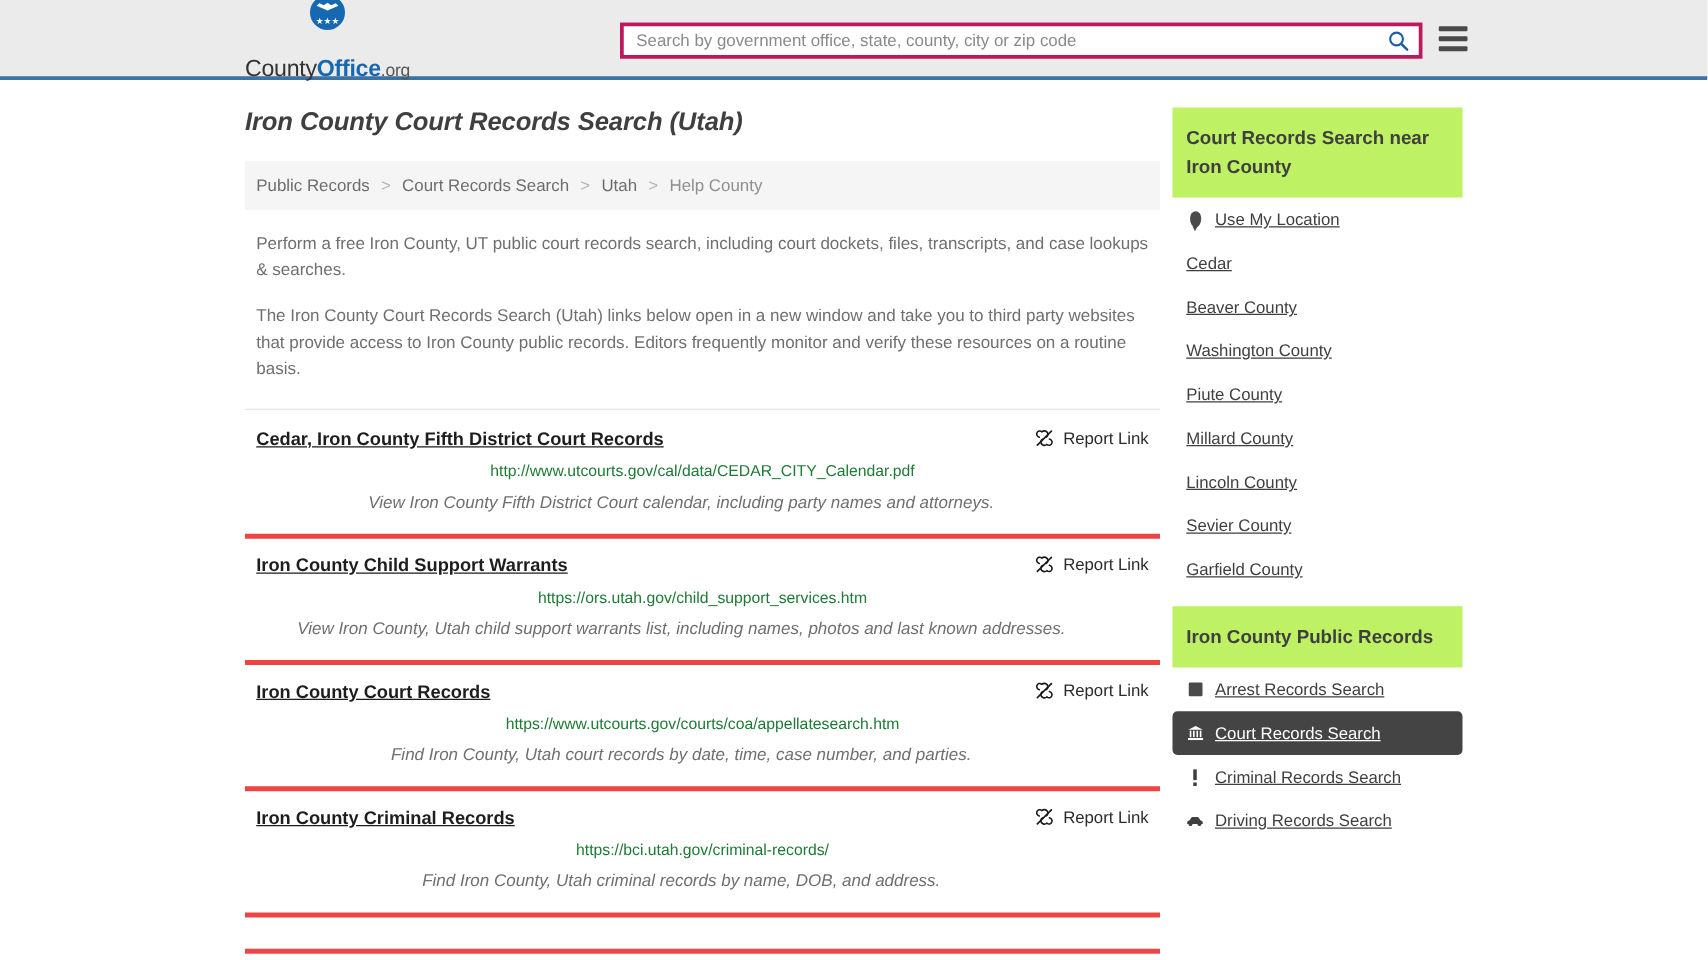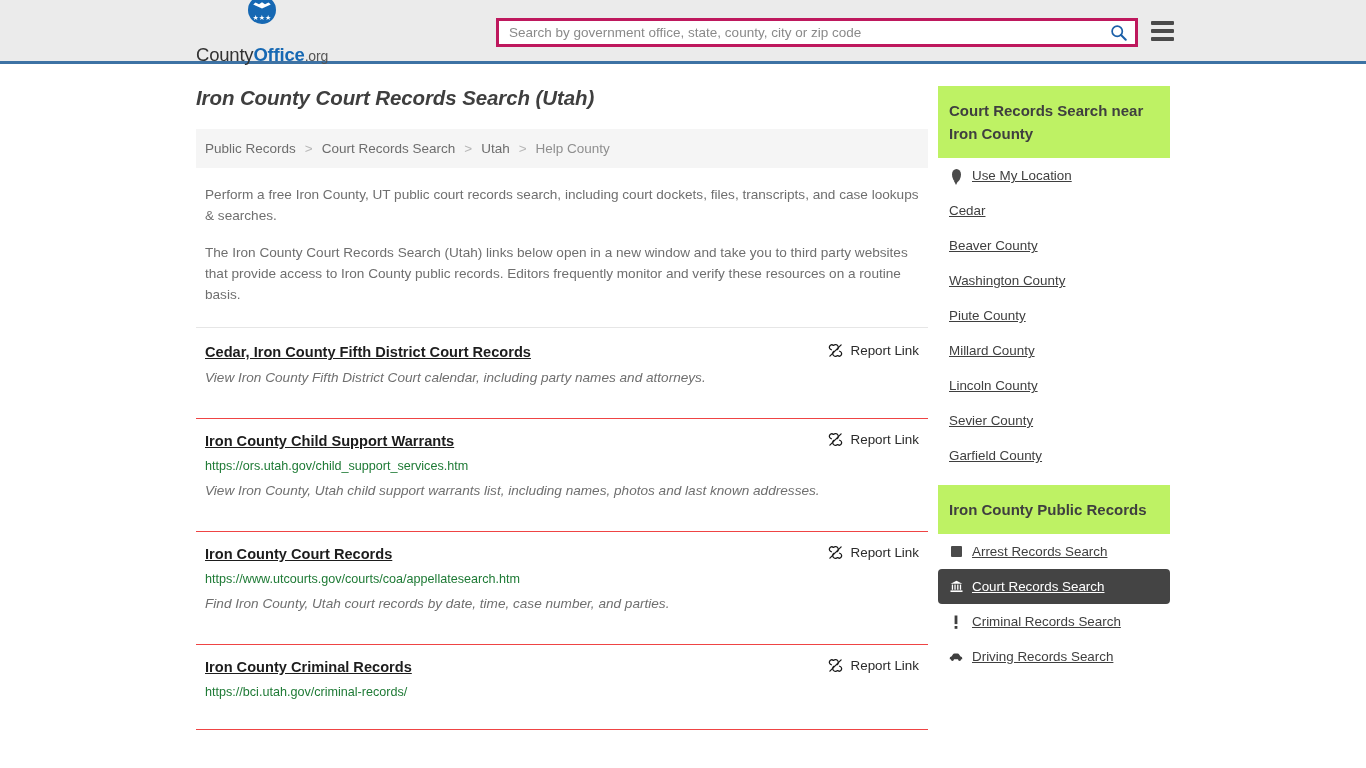--- a/index.html
+++ b/index.html
@@ -154,23 +154,24 @@
   }
   .intro p a {
     color: #4a4a4a;
     text-decoration: underline;
     font-weight: normal;
   }
 
   
   .results { margin-top: 22px; }
   .result {
-    padding: 12px 9px 28px 9px;
-    border-bottom: 1px solid #ef4444;
+    padding: 12px 9px 13px 9px;
+    border-bottom: 4px solid #ef4444;
     position: relative;
+    text-align: center;
   }
   .result:first-child { border-top: 1px solid #e6e6e6; padding-top: 14px;}
   .result-head {
     display: flex;
     align-items: flex-start;
     justify-content: space-between;
   }
   .result-title {
     font-size: 14.6px;
     font-weight: bold;
@@ -328,20 +329,21 @@
             <svg width="15" height="15" viewBox="0 0 20 20">
               <path d="M7.3 3.2 C9.3 1.6 12.0 2.1 13.2 4.0 C14.3 5.8 13.7 8.0 12.0 9.0" fill="none" stroke="#1a1a1a" stroke-width="1.7" stroke-linecap="round"></path>
               <path d="M12.7 16.8 C10.7 18.4 8.0 17.9 6.8 16.0 C5.7 14.2 6.3 12.0 8.0 11.0" fill="none" stroke="#1a1a1a" stroke-width="1.7" stroke-linecap="round"></path>
               <path d="M7.3 3.2 C5.3 1.6 2.8 2.4 2.0 4.6 C1.3 6.6 2.6 8.5 4.6 9.0" fill="none" stroke="#1a1a1a" stroke-width="1.7" stroke-linecap="round"></path>
               <path d="M12.7 16.8 C14.7 18.4 17.2 17.6 18.0 15.4 C18.7 13.4 17.4 11.5 15.4 11.0" fill="none" stroke="#1a1a1a" stroke-width="1.7" stroke-linecap="round"></path>
               <line x1="2.5" y1="17.5" x2="17.5" y2="2.5" stroke="#1a1a1a" stroke-width="1.7" stroke-linecap="round"></line>
             </svg>
             <span>Report Link</span>
           </a>
         </div>
+        <div class="result-url">http://www.utcourts.gov/cal/data/CEDAR_CITY_Calendar.pdf</div>
         <div class="result-desc">View Iron County Fifth District Court calendar, including party names and attorneys.</div>
       </div>
 
       <div class="result">
         <div class="result-head">
           <a class="result-title" href="#">Iron County Child Support Warrants</a>
           <a class="report-link" href="#">
             <svg width="15" height="15" viewBox="0 0 20 20">
               <path d="M7.3 3.2 C9.3 1.6 12.0 2.1 13.2 4.0 C14.3 5.8 13.7 8.0 12.0 9.0" fill="none" stroke="#1a1a1a" stroke-width="1.7" stroke-linecap="round"></path>
               <path d="M12.7 16.8 C10.7 18.4 8.0 17.9 6.8 16.0 C5.7 14.2 6.3 12.0 8.0 11.0" fill="none" stroke="#1a1a1a" stroke-width="1.7" stroke-linecap="round"></path>
@@ -382,20 +384,21 @@
               <path d="M7.3 3.2 C9.3 1.6 12.0 2.1 13.2 4.0 C14.3 5.8 13.7 8.0 12.0 9.0" fill="none" stroke="#1a1a1a" stroke-width="1.7" stroke-linecap="round"></path>
               <path d="M12.7 16.8 C10.7 18.4 8.0 17.9 6.8 16.0 C5.7 14.2 6.3 12.0 8.0 11.0" fill="none" stroke="#1a1a1a" stroke-width="1.7" stroke-linecap="round"></path>
               <path d="M7.3 3.2 C5.3 1.6 2.8 2.4 2.0 4.6 C1.3 6.6 2.6 8.5 4.6 9.0" fill="none" stroke="#1a1a1a" stroke-width="1.7" stroke-linecap="round"></path>
               <path d="M12.7 16.8 C14.7 18.4 17.2 17.6 18.0 15.4 C18.7 13.4 17.4 11.5 15.4 11.0" fill="none" stroke="#1a1a1a" stroke-width="1.7" stroke-linecap="round"></path>
               <line x1="2.5" y1="17.5" x2="17.5" y2="2.5" stroke="#1a1a1a" stroke-width="1.7" stroke-linecap="round"></line>
             </svg>
             <span>Report Link</span>
           </a>
         </div>
         <div class="result-url">https://bci.utah.gov/criminal-records/</div>
+        <div class="result-desc">Find Iron County, Utah criminal records by name, DOB, and address.</div>
       </div>
 
       <div class="result">
         
         
       </div>
 
     </div>
   </div>
 

